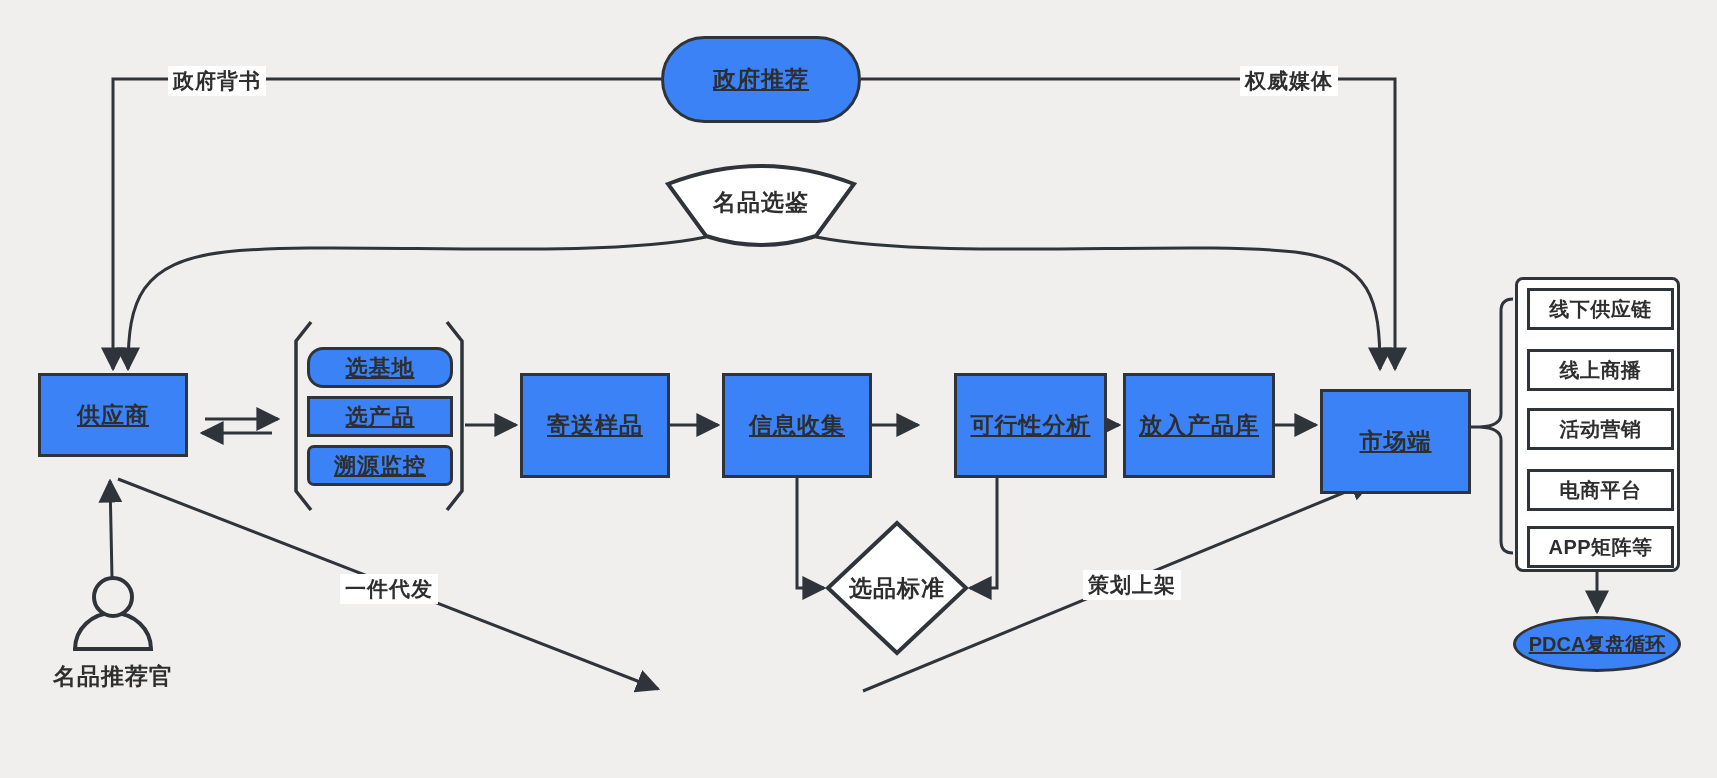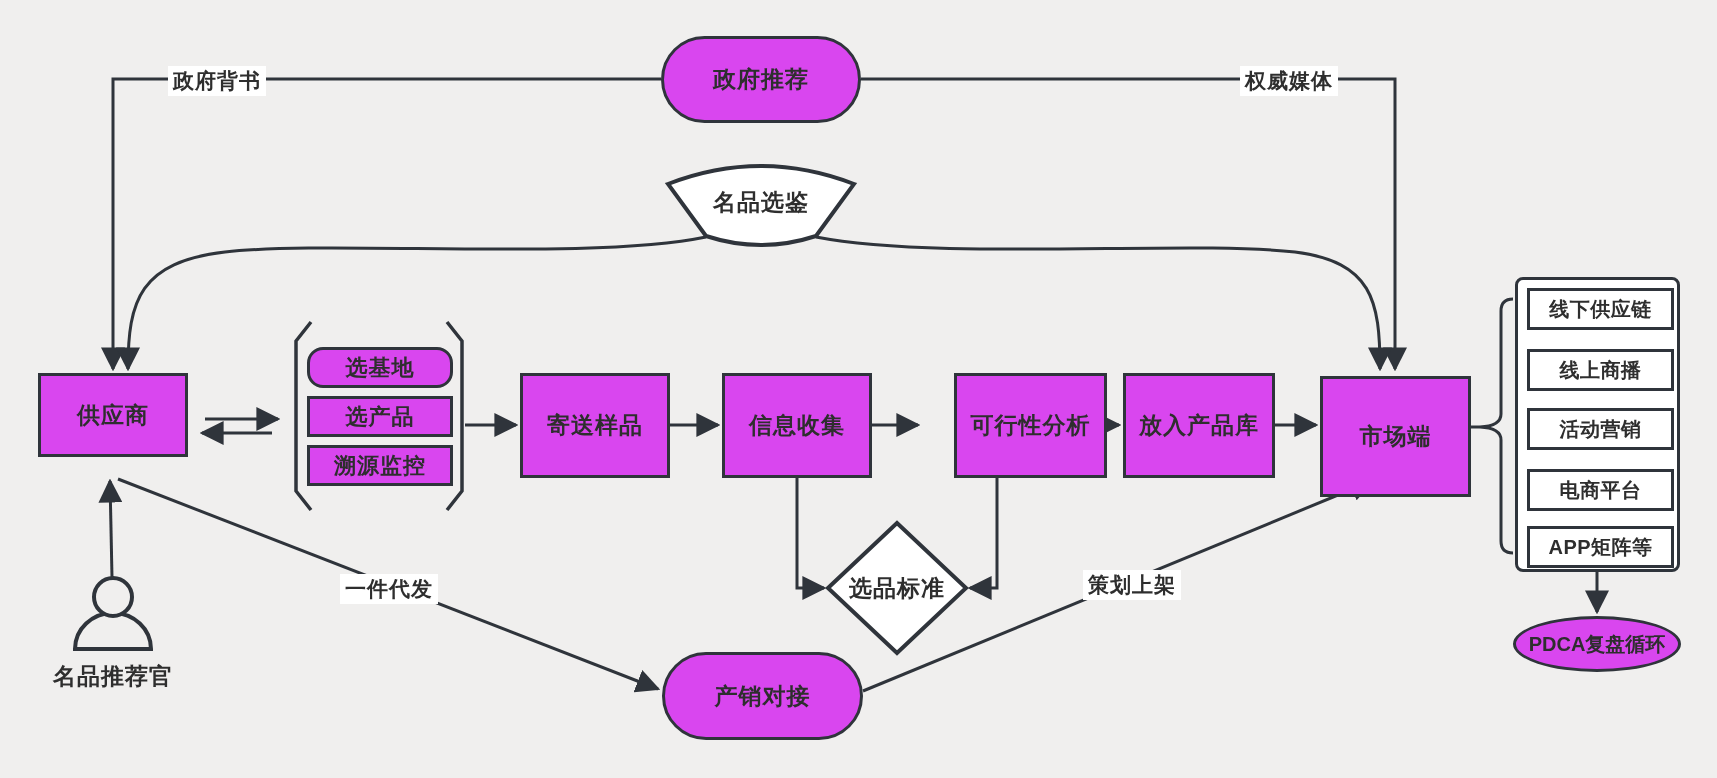--- a/index.html
+++ b/index.html
@@ -4,22 +4,22 @@
 <style>
   html,body{margin:0;padding:0;}
   .canvas{
     position:relative;width:1717px;height:778px;background:#f0efee;
     font-family:"Liberation Sans","DejaVu Sans",sans-serif;
     color:#2e2e2e;font-weight:bold;overflow:hidden;
   }
   .layer{position:absolute;left:0;top:0;}
   .node{
     position:absolute;display:flex;align-items:center;justify-content:center;
-    background:#d946ef;border:3px solid #2f343b;box-sizing:border-box;
-    font-size:23px;letter-spacing:1px;text-align:center;
+    background:#3b82f6;border:3px solid #2f343b;box-sizing:border-box;
+    font-size:23px;letter-spacing:1px;text-align:center;text-decoration:underline;
   }
   .stadium{border-radius:48px;}
   .smallbox{font-size:22px;}
   .container{
     position:absolute;background:#fff;border:3px solid #2f343b;
     border-radius:8px;box-sizing:border-box;
   }
   .chan{
     position:absolute;left:9px;width:147px;height:42px;
     display:flex;align-items:center;justify-content:center;
@@ -88,31 +88,30 @@
   <div class="node stadium" style="left:661px;top:36px;width:200px;height:87px;">政府推荐</div>
 
   <div class="overlay-label" style="left:691px;top:182px;width:140px;height:40px;">名品选鉴</div>
 
   <div class="node" style="left:38px;top:373px;width:150px;height:84px;">供应商</div>
 
   <div class="caption" style="left:53px;top:661px;">名品推荐官</div>
 
   <div class="node smallbox" style="left:307px;top:347px;width:146px;height:41px;border-radius:16px;">选基地</div>
   <div class="node smallbox" style="left:307px;top:396px;width:146px;height:41px;">选产品</div>
-  <div class="node smallbox" style="left:307px;top:445px;width:146px;height:41px;">溯源监控</div>
+  <div class="node smallbox" style="left:307px;top:445px;width:146px;height:41px;border-radius:7px;">溯源监控</div>
 
   <div class="node" style="left:520px;top:373px;width:150px;height:105px;">寄送样品</div>
   <div class="node" style="left:722px;top:373px;width:150px;height:105px;">信息收集</div>
   <div class="node" style="left:954px;top:373px;width:153px;height:105px;">可行性分析</div>
   <div class="node" style="left:1123px;top:373px;width:152px;height:105px;">放入产品库</div>
-  <div class="node" style="left:1320px;top:376px;width:151px;height:121px;">市场端</div>
+  <div class="node" style="left:1320px;top:389px;width:151px;height:105px;">市场端</div>
 
   <div class="overlay-label" style="left:832px;top:568px;width:130px;height:40px;">选品标准</div>
 
-  <div class="node stadium" style="left:662px;top:652px;width:201px;height:88px;">产销对接</div>
 
   <div class="container" style="left:1515px;top:277px;width:165px;height:295px;">
     <div class="chan" style="top:8px;">线下供应链</div>
     <div class="chan" style="top:69px;">线上商播</div>
     <div class="chan" style="top:128px;">活动营销</div>
     <div class="chan" style="top:189px;">电商平台</div>
     <div class="chan" style="top:246px;">APP矩阵等</div>
   </div>
 
   <div class="node ellipse" style="left:1513px;top:616px;width:168px;height:56px;">PDCA复盘循环</div>

